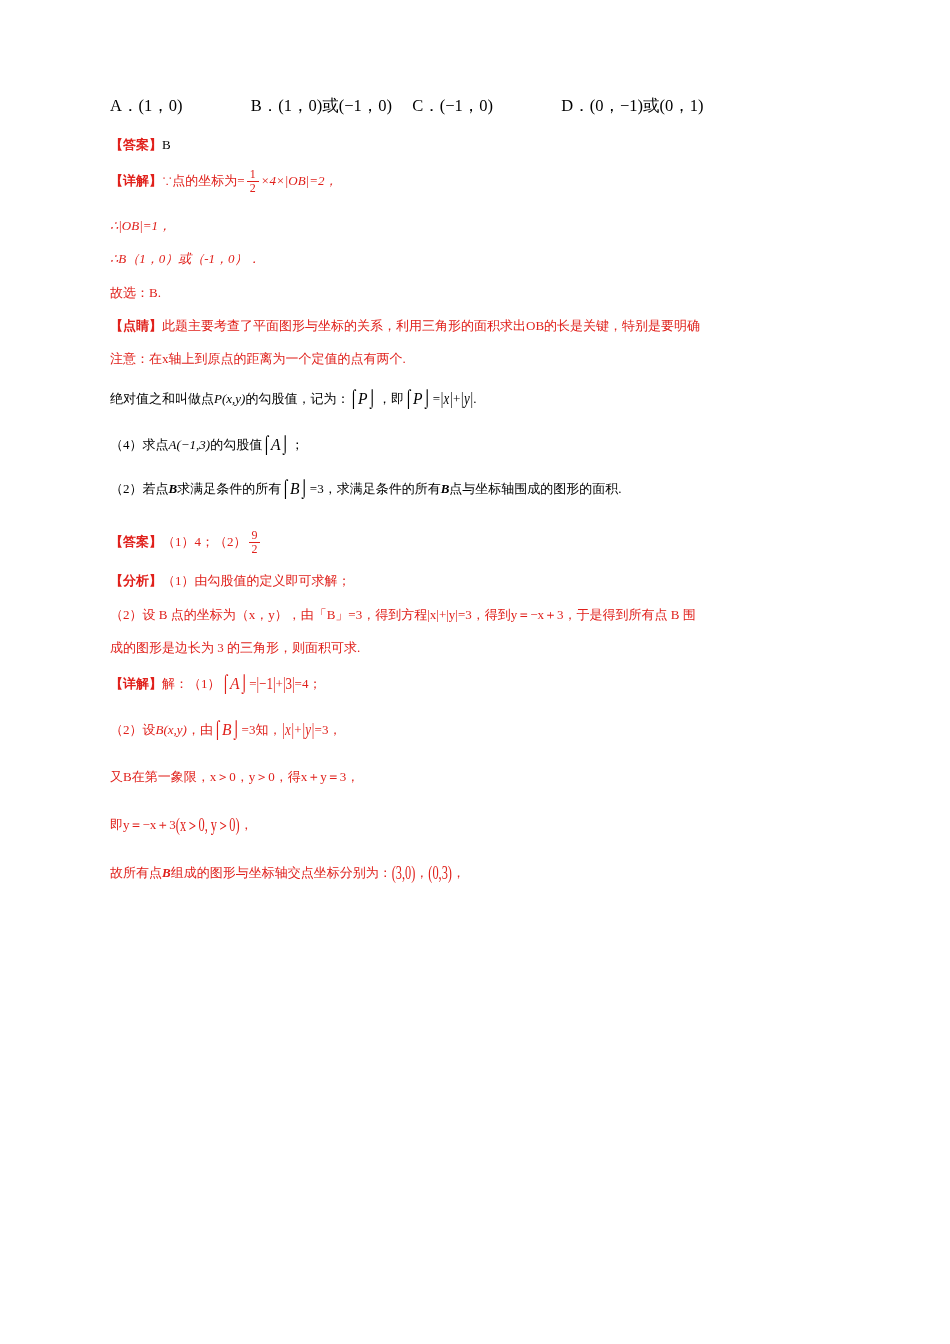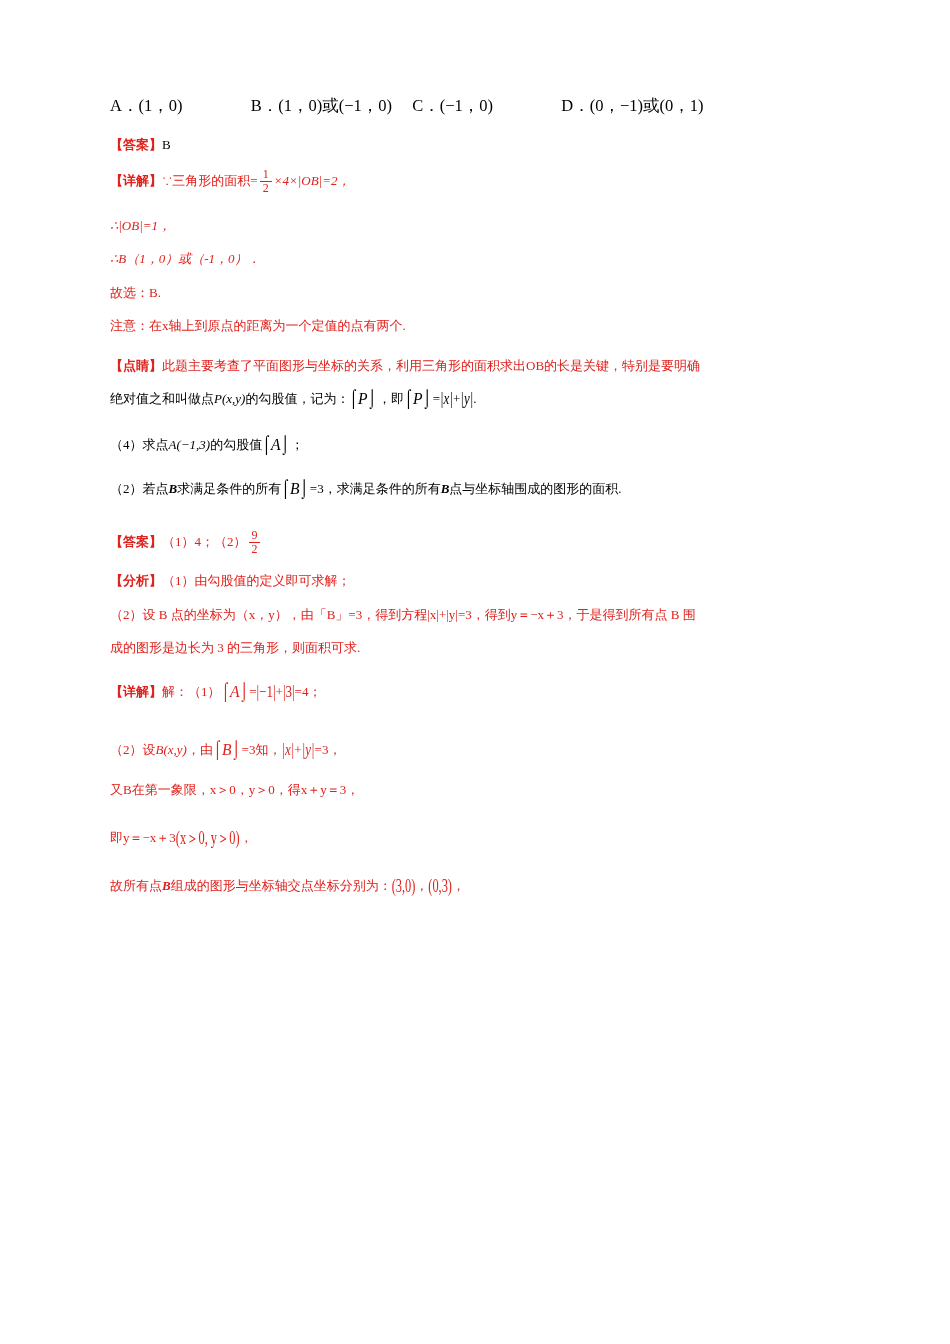--- a/index.html
+++ b/index.html
@@ -100,40 +100,40 @@
     <span class="opt">C．(−1，0)</span>
     <span style="display:inline-block;width:60px"></span>
     <span class="opt">D．(0，−1)或(0，1)</span>
   </div>
 
   <div class="line">
     <span class="red tag">【答案】</span><span class="blk">B</span>
   </div>
 
   <div class="line" style="margin-bottom:22px">
-    <span class="red tag">【详解】</span><span class="red">∵三角形的面积=</span><span class="frac red"><span class="num">1</span><span class="den">2</span></span><span class="red it">×4×|OB|=2，</span>
+    <span class="red tag">【详解】</span><span class="red">∵点的坐标为=</span><span class="frac red"><span class="num">1</span><span class="den">2</span></span><span class="red it">×4×|OB|=2，</span>
   </div>
 
   <div class="line">
     <span class="red it">∴|OB|=1，</span>
   </div>
 
   <div class="line">
     <span class="red it">∴B（1，0）或（-1，0）．</span>
   </div>
 
   <div class="line">
     <span class="red">故选：B.</span>
   </div>
 
+  <div class="line">
+    <span class="red tag">【点睛】</span><span class="red">此题主要考查了平面图形与坐标的关系，利用三角形的面积求出OB的长是关键，特别是要明确</span>
+  </div>
   <div class="line" style="margin-bottom:20px">
     <span class="red">注意：在x轴上到原点的距离为一个定值的点有两个.</span>
-  </div>
-  <div class="line">
-    <span class="red tag">【点睛】</span><span class="red">此题主要考查了平面图形与坐标的关系，利用三角形的面积求出OB的长是关键，特别是要明确</span>
   </div>
 
 
   <div class="line" style="margin-bottom:26px">
     <span class="blk">绝对值之和叫做点</span><span class="blk it">P(x,y)</span><span class="blk">的勾股值，记为：</span><span class="gu blk it">⌠P⌡</span><span class="blk">，即</span><span class="gu blk it">⌠P⌡</span><span class="blk">=</span><span class="blk abs it">|x|</span><span class="blk">+</span><span class="blk abs it">|y|</span><span class="blk">.</span>
   </div>
 
   <div class="line" style="margin-bottom:24px">
     <span class="blk">（4）求点</span><span class="blk it">A(−1,3)</span><span class="blk">的勾股值</span><span class="gu blk it">⌠A⌡</span><span class="blk">；</span>
   </div>
@@ -147,29 +147,29 @@
   </div>
 
   <div class="line">
     <span class="red tag">【分析】</span><span class="red">（1）由勾股值的定义即可求解；</span>
   </div>
 
   <div class="line">
     <span class="red">（2）设 B 点的坐标为（x，y），由「B」=3，得到方程|x|+|y|=3，得到y＝−x＋3，于是得到所有点 B 围</span>
   </div>
 
-  <div class="line" style="margin-bottom:24px">
+  <div class="line" style="margin-bottom:16px">
     <span class="red">成的图形是边长为 3 的三角形，则面积可求.</span>
   </div>
 
-  <div class="line" style="margin-bottom:38px">
+  <div class="line" style="margin-bottom:26px">
     <span class="red tag">【详解】</span><span class="red">解：（1）</span><span class="gu red it">⌠A⌡</span><span class="red">=</span><span class="red abs">|−1|</span><span class="red">+</span><span class="red abs">|3|</span><span class="red">=4；</span>
   </div>
 
-  <div class="line" style="margin-bottom:20px">
+  <div class="line" style="margin-bottom:27px">
     <span class="red">（2）设</span><span class="red it">B(x,y)</span><span class="red">，由</span><span class="gu red it">⌠B⌡</span><span class="red">=3知，</span><span class="red abs it">|x|</span><span class="red">+</span><span class="red abs it">|y|</span><span class="red">=3，</span>
   </div>
 
   <div class="line" style="margin-bottom:28px">
     <span class="red">又B在第一象限，x＞0，y＞0，得x＋y＝3，</span>
   </div>
 
   <div class="line" style="margin-bottom:28px">
     <span class="red">即y＝−x＋3</span><span class="red pr">(x＞0, y＞0)</span><span class="red">，</span>
   </div>

